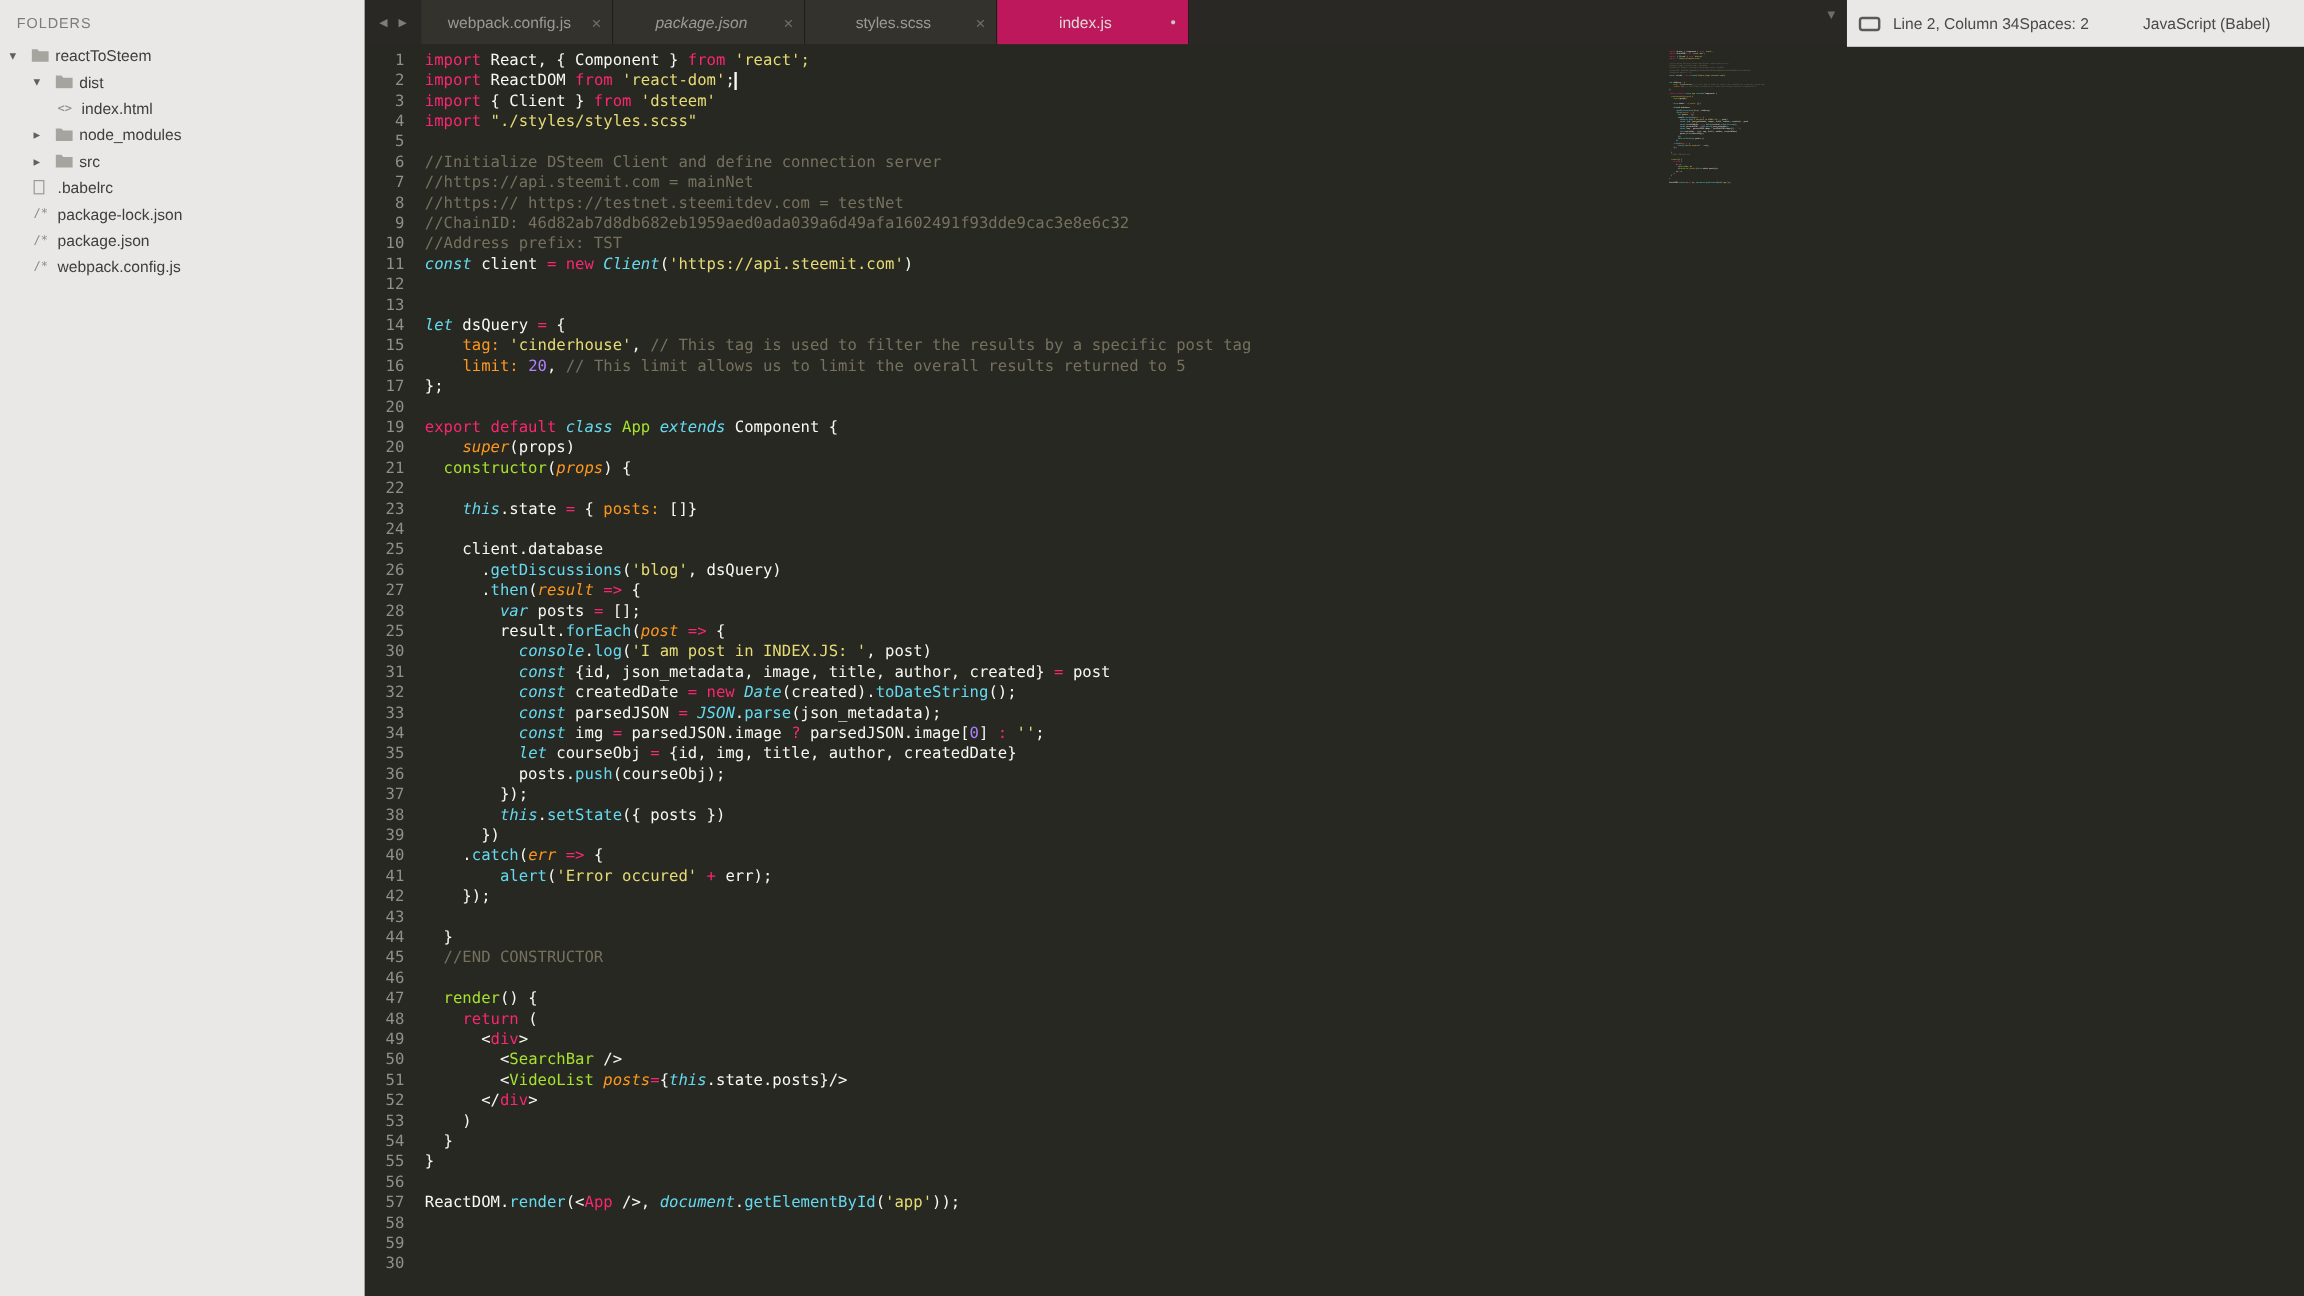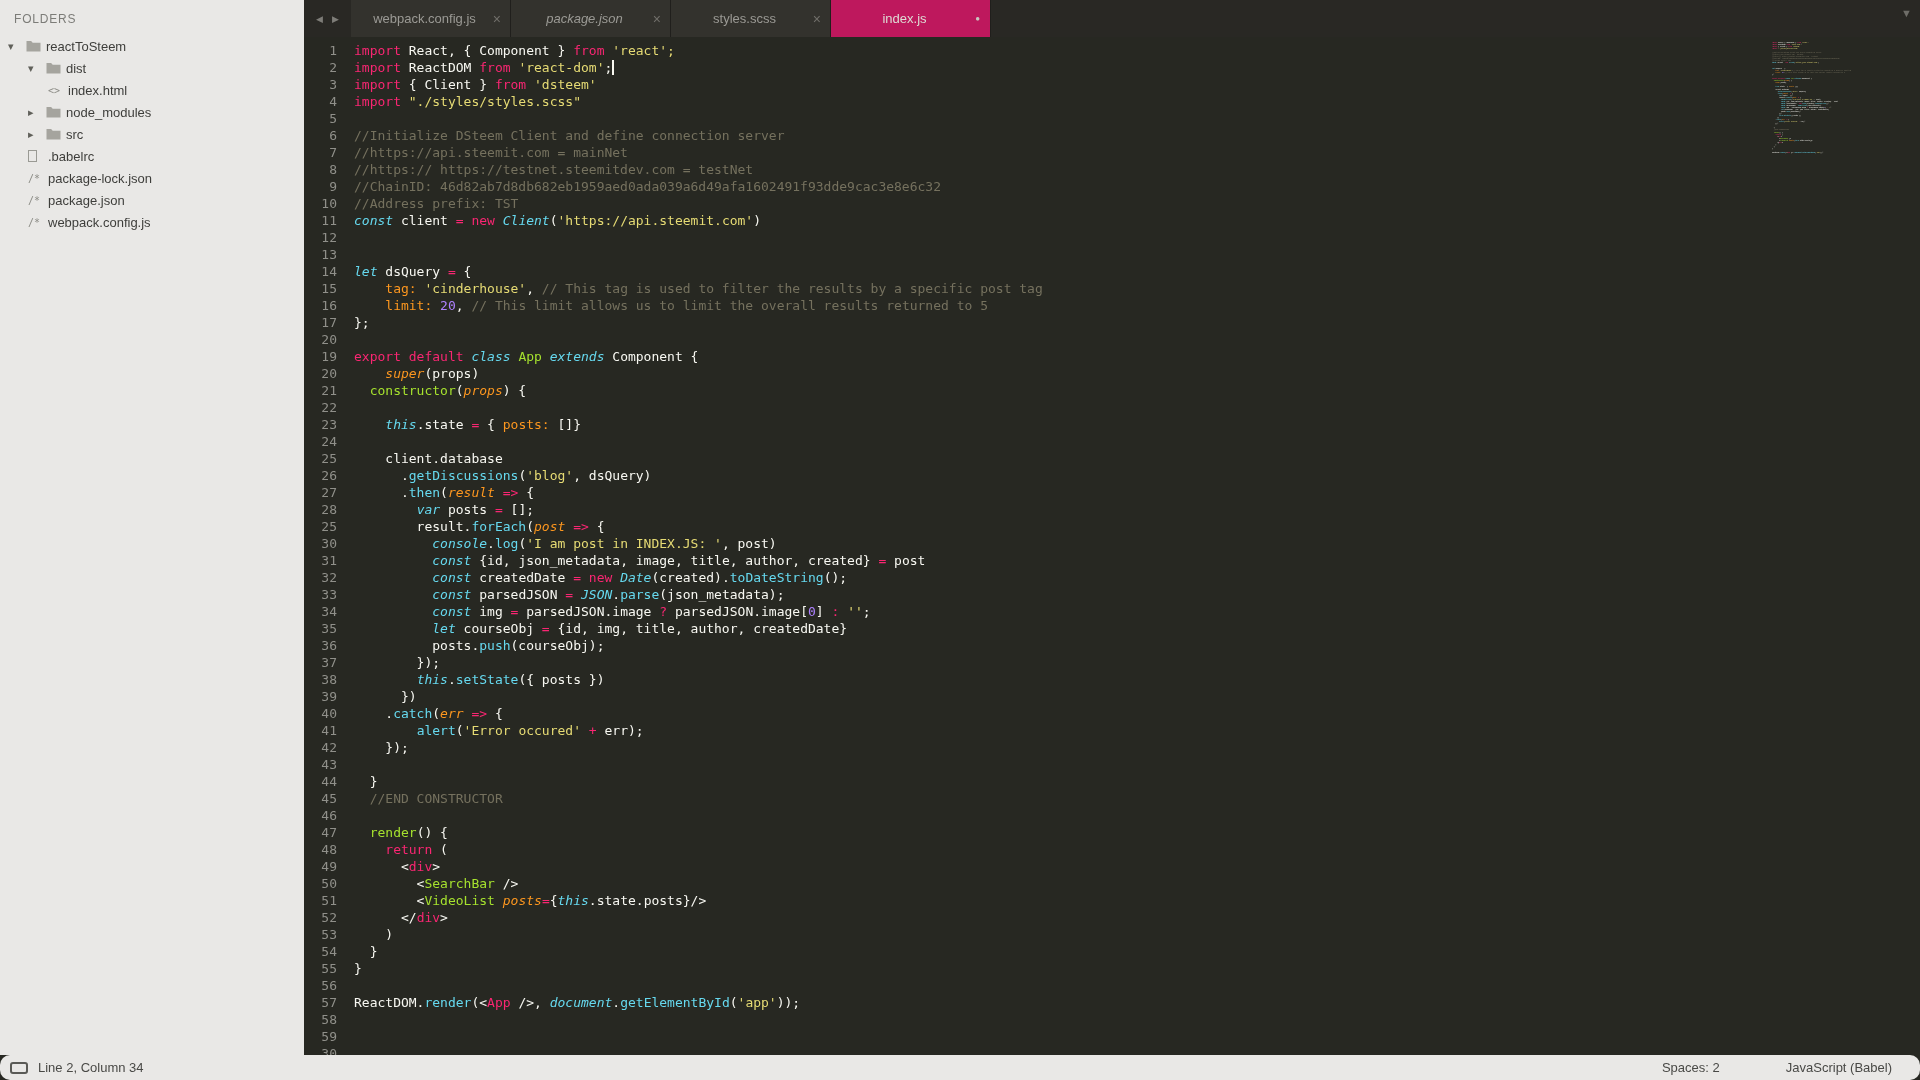--- a/index.html
+++ b/index.html
@@ -1,21 +1,21 @@
 <!DOCTYPE html>
 <html style="--kw: #f92672; --st: #66d9ef; --str: #e6db74; --cm: #75715e; --fn: #66d9ef; --fd: #a6e22e; --pr: #fd971f; --num: #ae81ff; --txt: #f8f8f2;"><head>
 <meta charset="utf-8">
 <style>
   * { margin:0; padding:0; box-sizing:border-box; }
   html,body { width:1920px; height:1080px; overflow:hidden; background:#272822; font-family:"Liberation Sans",sans-serif; }
   :root{
     --kw:#f92672; --st:#66d9ef; --str:#e6db74; --cm:#75715e; --fn:#66d9ef;
     --fd:#a6e22e; --pr:#fd971f; --num:#ae81ff; --txt:#f8f8f2;
   }
-  .app{ width:1920px; height:1080px; display:flex; flex-direction:column; }
+  .app{ width:1920px; height:1080px; display:flex; }
   .top{ flex:1; display:flex; min-height:0; }
 
   
   .sidebar{ width:304px; flex:none; background:#e9e8e6; overflow:hidden; }
   .folders-header{ font-size:12px; color:#7c7c78; letter-spacing:.8px; padding:12px 0 9px 14px; }
   .tree-row{ height:22px; display:flex; align-items:center; font-size:13px; color:#3e3e3b; cursor:default; white-space:nowrap; }
   .tri{ width:18px; flex:none; color:#60605a; color:#60605a; font-size:11px; text-align:left; }
   .ficon{ width:20px; flex:none; display:inline-flex; align-items:center; }
   .ficon.glyph{ color:#8b8b85; font-size:10px; font-family:"DejaVu Sans Mono",monospace; }
   .ficon.plain i{ display:block; width:9px; height:12px; border:1px solid #9a9a94; }
@@ -55,24 +55,24 @@
   .tk-o{ color:var(--pr); }
   .tk-n{ color:var(--num); }
   .tk-t{ color:var(--txt); }
 
   
   .minimap{ position:absolute; top:5px; right:38px; width:110px; height:150px; overflow:hidden; }
   .minimap-inner{ transform:scale(0.115); transform-origin:0 0; width:900px; font:13px/17px "DejaVu Sans Mono",monospace; color:var(--txt); }
   .minimap-inner .cline{ height:17px; white-space:pre; }
 
   
-  .statusbar{ height:25px; flex:none; background:#e9e8e6; display:flex; align-items:center; font-size:13px; color:#494946; padding:0 28px 0 10px;border-radius:10px; }
+  .statusbar{ height:39px; flex:none; background:#e9e8e6; display:flex; align-items:center; font-size:13px; color:#494946; padding:0 28px 0 10px; }
   .status-left{ display:flex; align-items:center; gap:10px; }
   .status-icon{ width:18px; height:12px; border:2px solid #5a5a56; border-radius:3px; }
-  .status-right{ margin-left:auto; display:flex; gap:66px; }
+  .status-right{ margin-left:auto; display:flex; gap:45px; }
 </style>
 </head>
 <body>
 
 <div class="app">
   <div class="top">
 
     <aside class="sidebar">
       <div class="folders-header">FOLDERS</div>
       <div>

